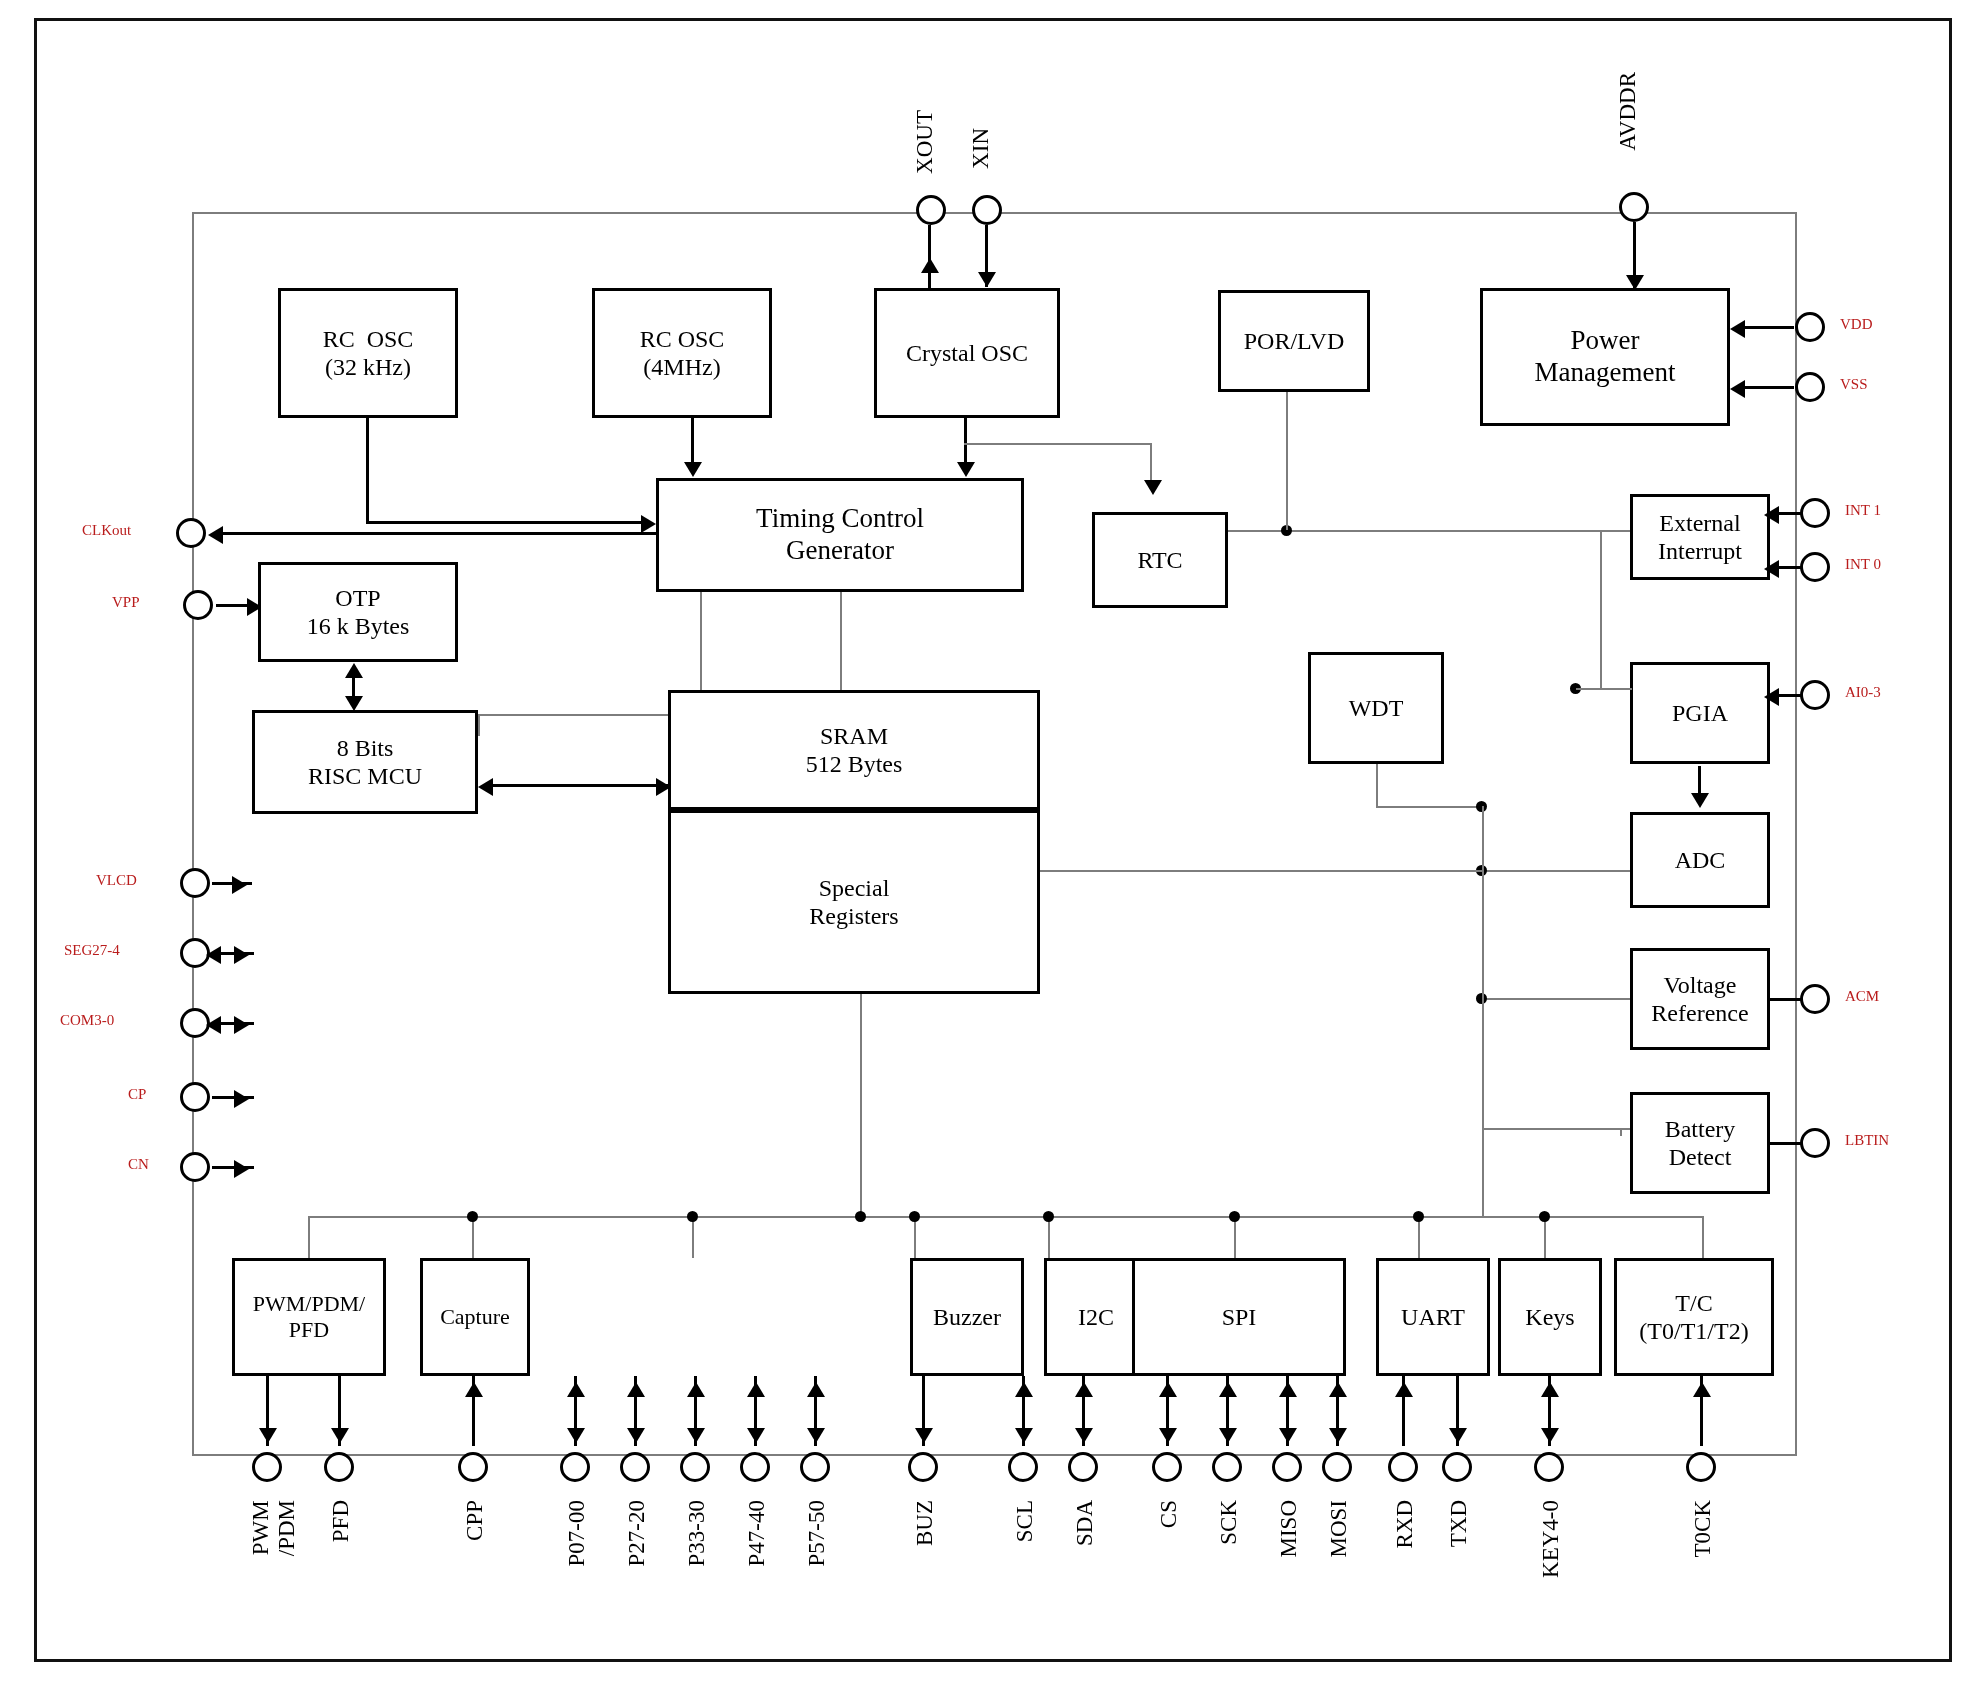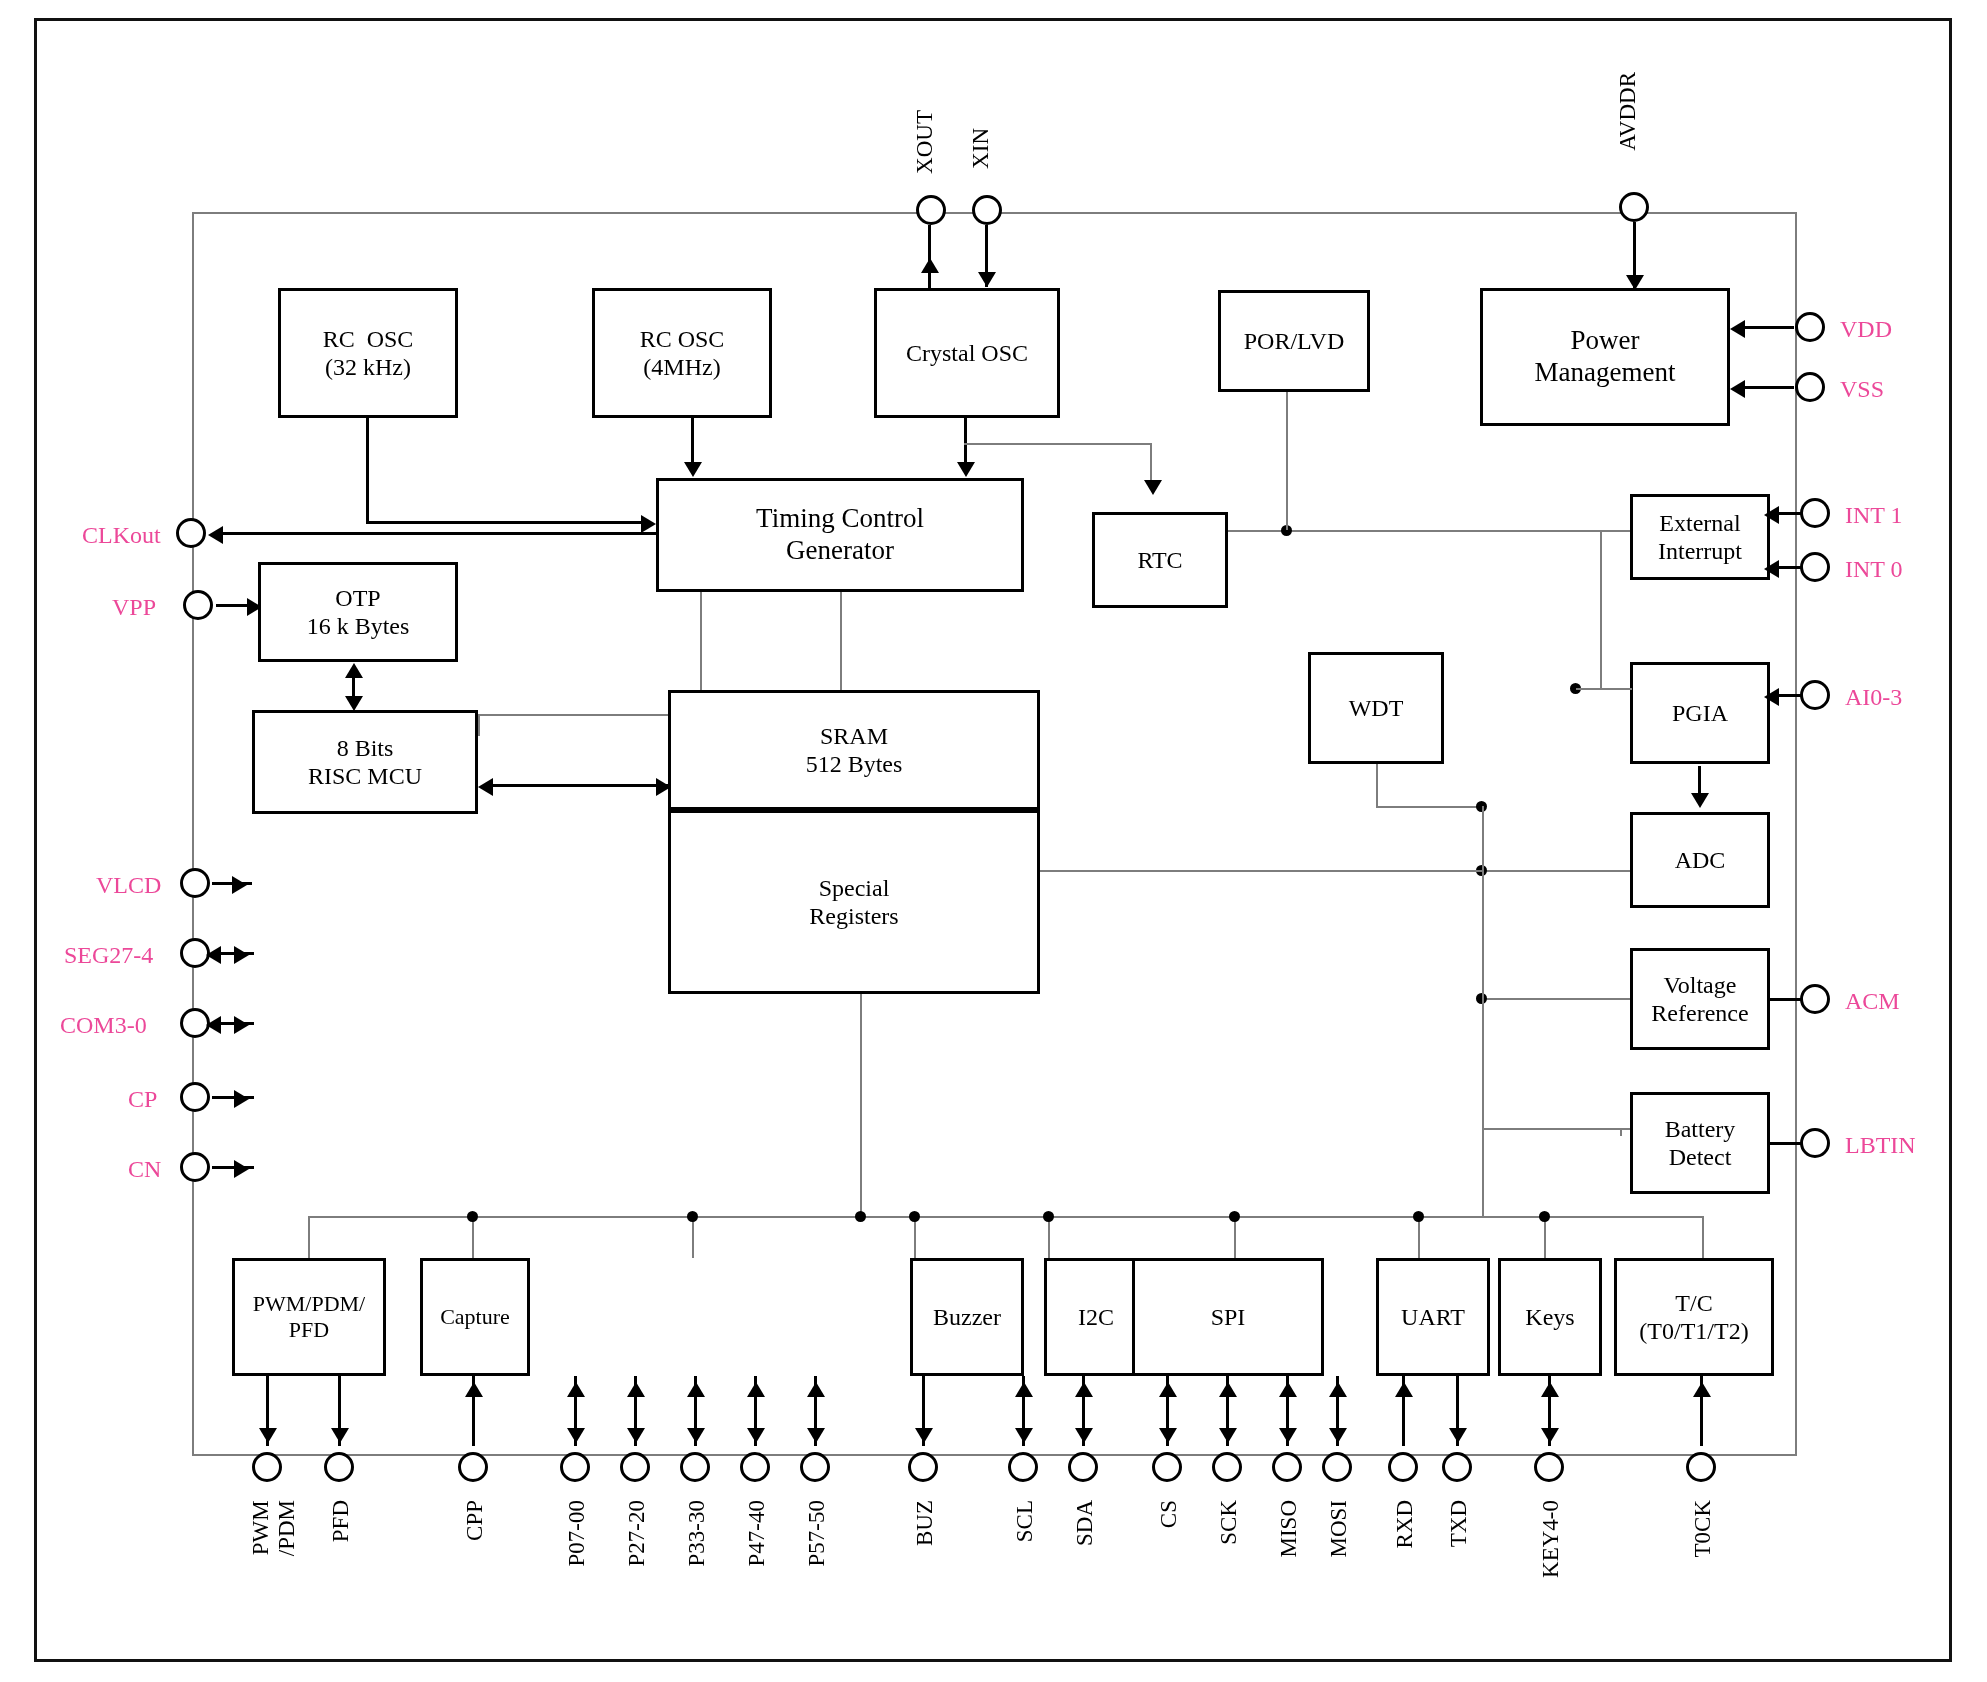--- a/index.html
+++ b/index.html
@@ -5,21 +5,21 @@
   html,body{margin:0;padding:0;background:#ffffff;}
   body{font-family:"Liberation Serif", serif;}
   #root{position:relative;width:1987px;height:1682px;background:#ffffff;overflow:hidden;}
   #frame{position:absolute;left:34px;top:18px;width:1918px;height:1644px;border:3px solid #111;box-sizing:border-box;}
   .blk{position:absolute;border:3px solid #000;background:#fff;box-sizing:border-box;
        display:flex;align-items:center;justify-content:center;text-align:center;
        font-size:24px;line-height:1.18;color:#000;}
   .blk.small{font-size:22px;}
   .blk.big{font-size:27px;}
   .pin{position:absolute;width:30px;height:30px;border:3px solid #000;border-radius:50%;background:#fff;box-sizing:border-box;}
-  .lbl{position:absolute;font-size:24px;color:#ec4899;white-space:nowrap;}
+  .lbl{position:absolute;font-size:15px;color:#b91c1c;white-space:nowrap;}
   .ln{position:absolute;background:#000;}
   .lnT{position:absolute;background:#7d7d7d;}
   .dot{position:absolute;width:11px;height:11px;background:#000;border-radius:50%;}
   .arr{position:absolute;width:0;height:0;}
   .arrD{border-left:9px solid transparent;border-right:9px solid transparent;border-top:15px solid #000;}
   .arrU{border-left:9px solid transparent;border-right:9px solid transparent;border-bottom:15px solid #000;}
   .arrL{border-top:9px solid transparent;border-bottom:9px solid transparent;border-right:15px solid #000;}
   .arrR{border-top:9px solid transparent;border-bottom:9px solid transparent;border-left:15px solid #000;}
   .vt{position:absolute;writing-mode:vertical-rl;transform:rotate(180deg);font-size:23px;white-space:nowrap;color:#000;}
 </style>
@@ -225,21 +225,21 @@
   <div class="lnT" style="left:1544px;top:1216px;width:2px;height:42px;"></div>
   <div class="dot" style="left:1539px;top:1211px;"></div>
   <div class="lnT" style="left:1620px;top:1128px;width:2px;height:8px;"></div>
   <div class="lnT" style="left:1482px;top:1128px;width:2px;height:90px;"></div>
 
   <div class="blk small" style="left:232px;top:1258px;width:154px;height:118px;white-space:pre;">PWM/PDM/
 PFD</div>
   <div class="blk small" style="left:420px;top:1258px;width:110px;height:118px;">Capture</div>
   <div class="blk" style="left:910px;top:1258px;width:114px;height:118px;">Buzzer</div>
   <div class="blk" style="left:1000px;top:1258px;width:104px;height:118px;margin-left:44px;">I2C</div>
-  <div class="blk" style="left:1132px;top:1258px;width:192px;height:118px;">SPI</div>
+  <div class="blk" style="left:1132px;top:1258px;width:214px;height:118px;">SPI</div>
   <div class="blk" style="left:1376px;top:1258px;width:114px;height:118px;">UART</div>
   <div class="blk" style="left:1498px;top:1258px;width:104px;height:118px;">Keys</div>
   <div class="blk" style="left:1614px;top:1258px;width:160px;height:118px;white-space:pre;">T/C
 (T0/T1/T2)</div>
 
   <div class="ln" style="left:266px;top:1376px;width:3px;height:70px;"></div>
   <div class="arr arrD" style="left:259px;top:1428px;"></div>
   <div class="pin" style="left:252px;top:1452px;"></div>
   <div class="vt" style="left:248px;top:1500px;text-align:center;"><span style="white-space:pre">PWM
 /PDM</span></div>

